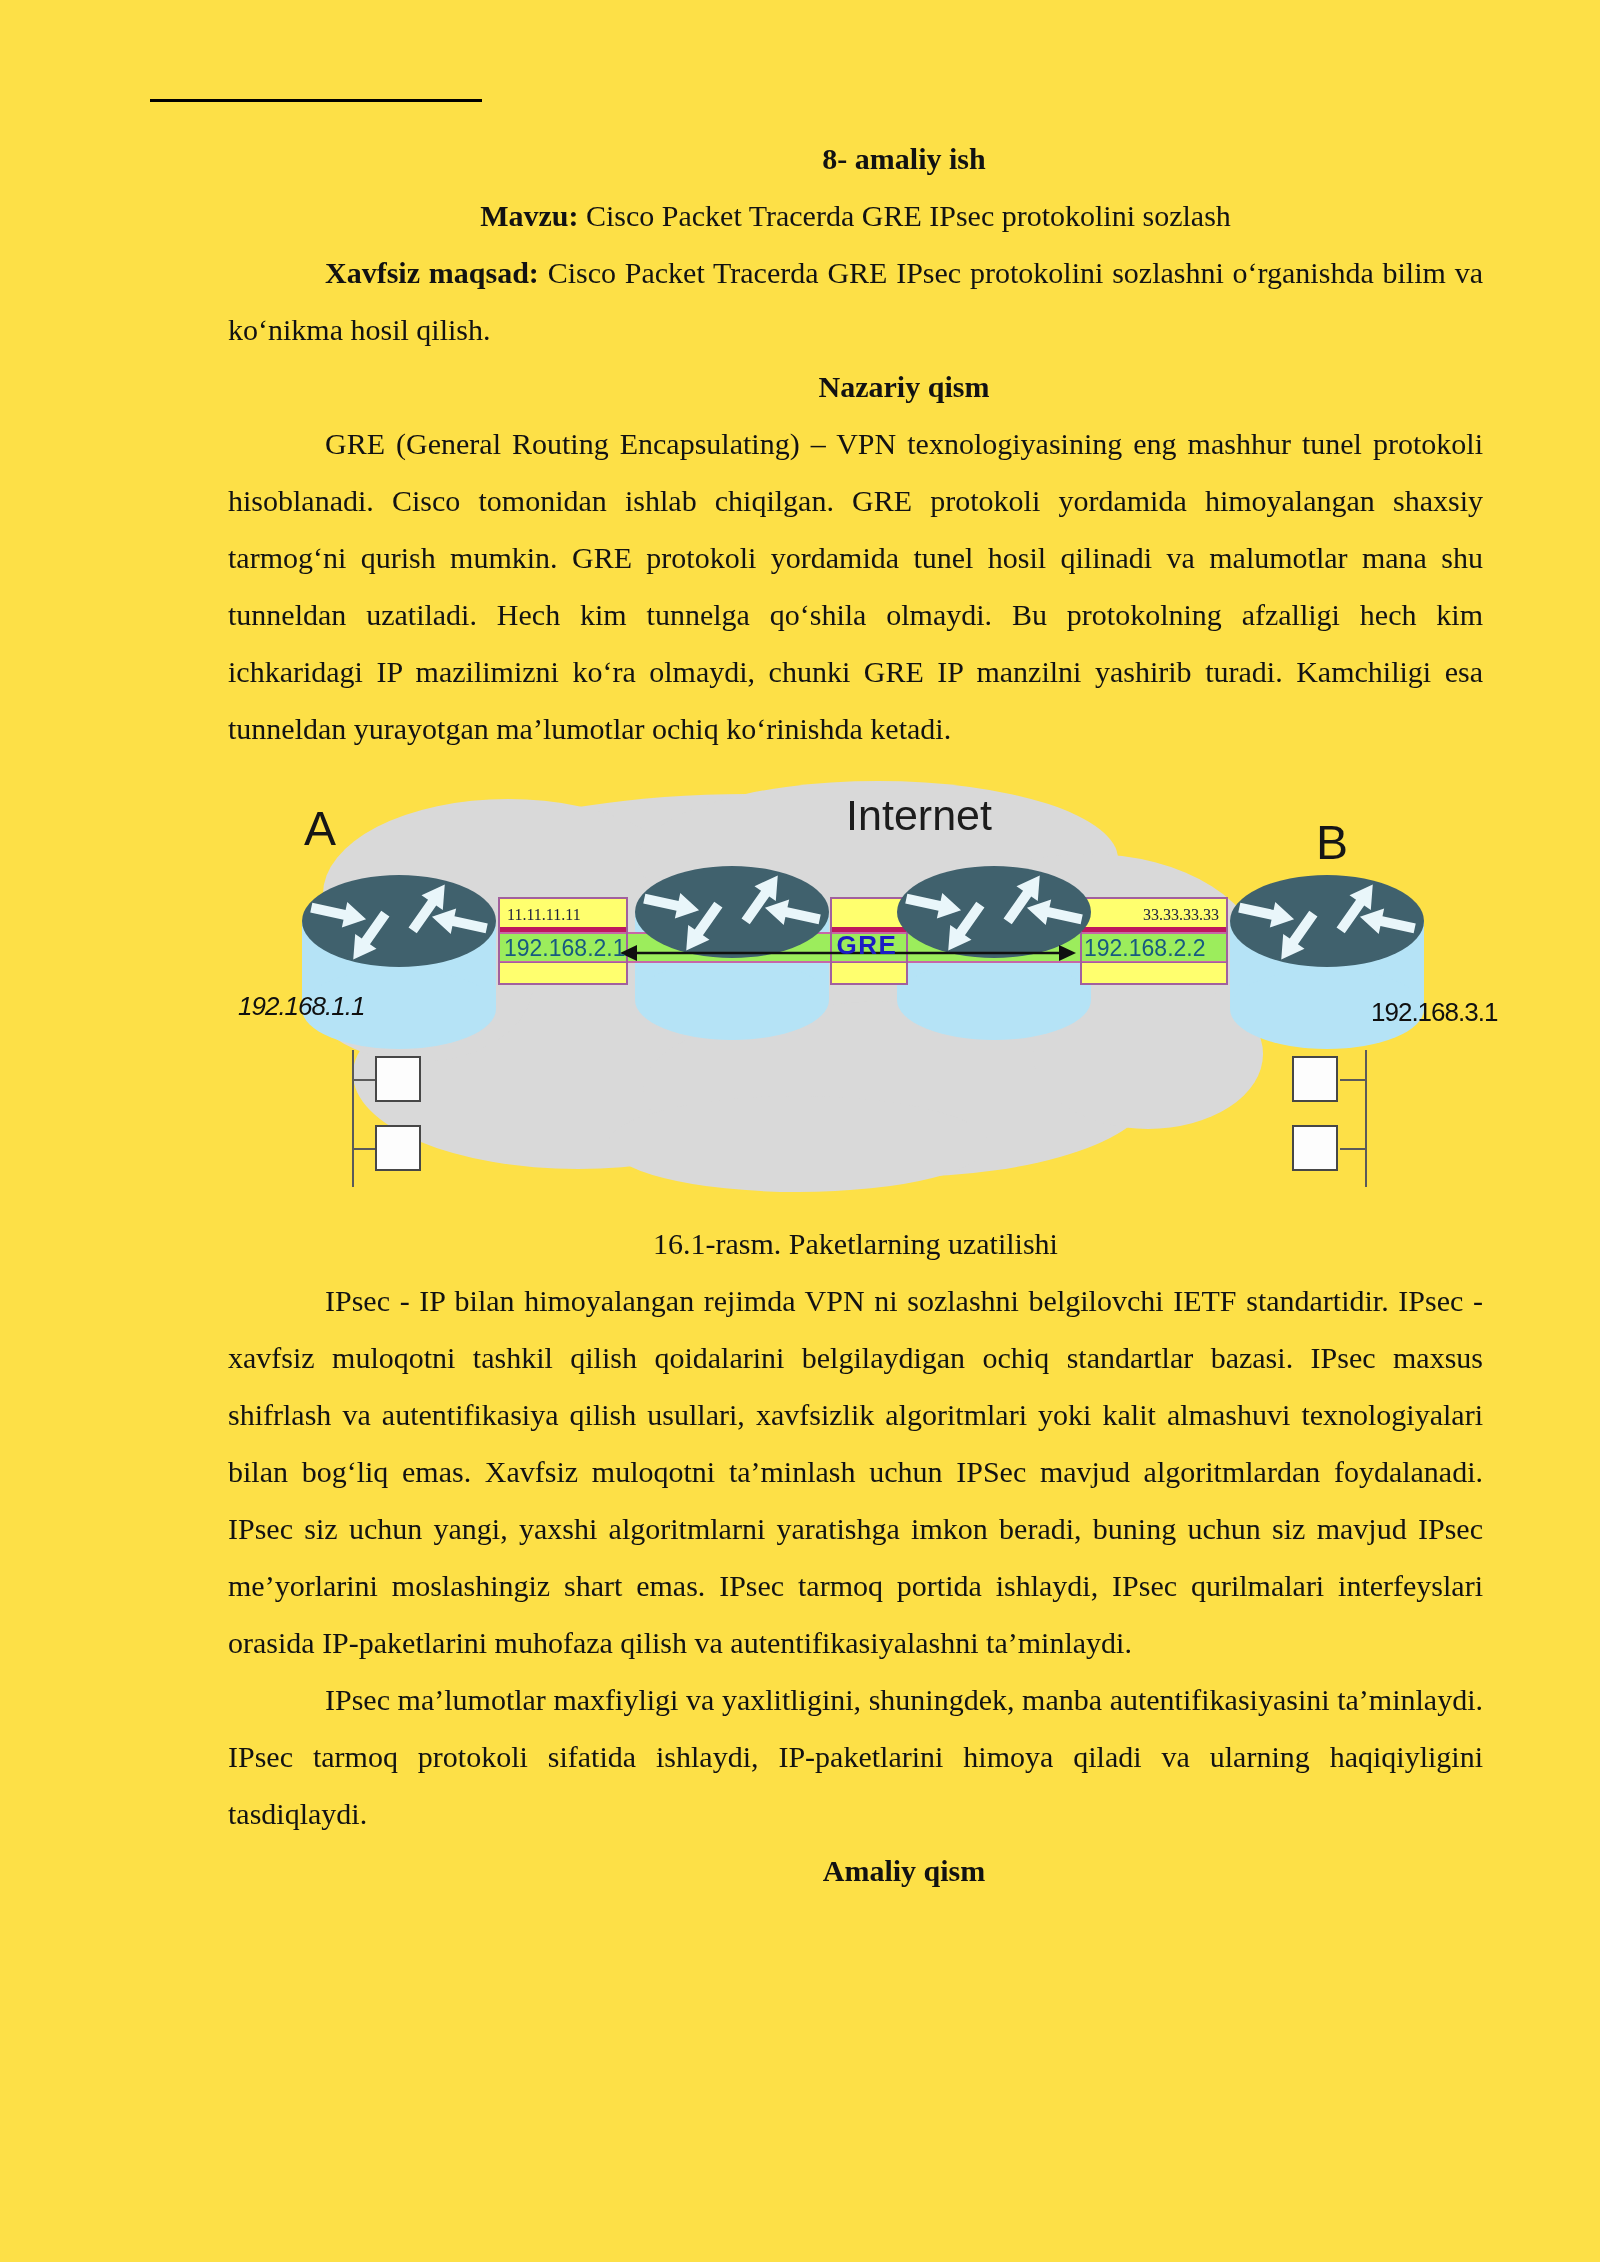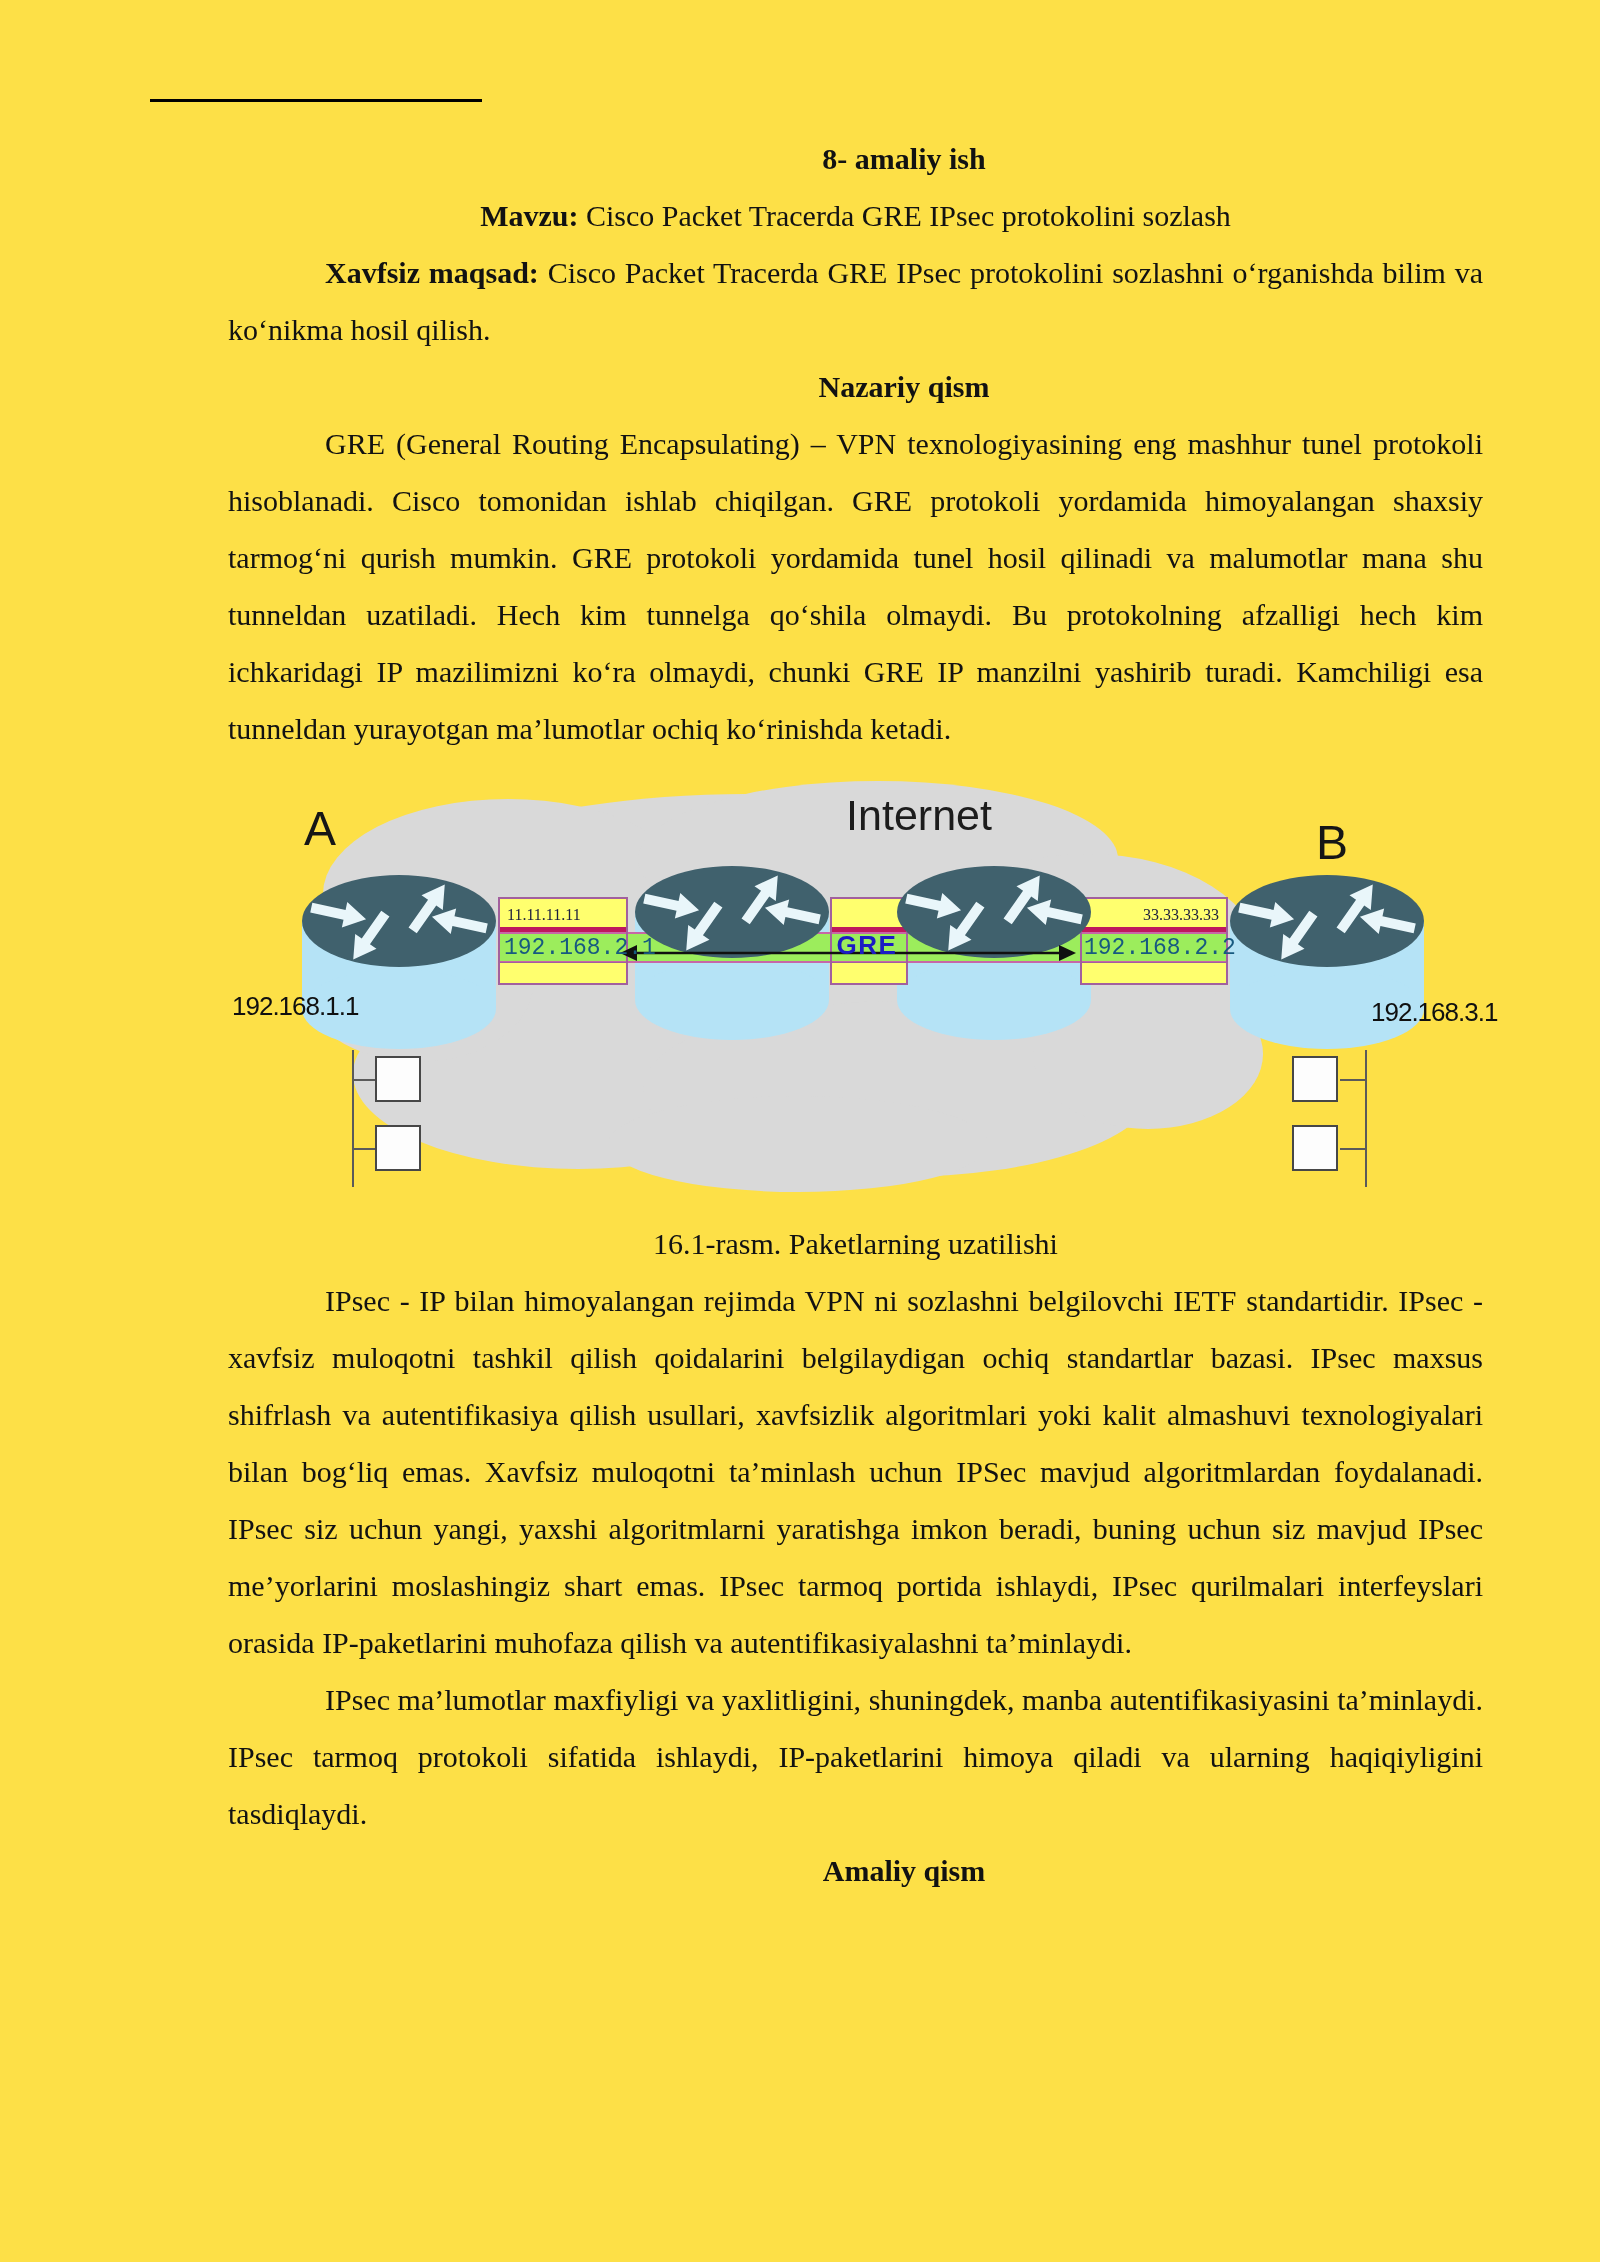--- a/index.html
+++ b/index.html
@@ -37,21 +37,21 @@
   .band{position:absolute;left:270px;top:175px;width:730px;height:31px;
     background:#9ced5c;border-top:2px solid #c767a7;border-bottom:2px solid #c767a7;
     box-sizing:border-box;z-index:2;}
   .pbox{position:absolute;top:140px;height:88px;border:2px solid #a2609e;box-sizing:border-box;z-index:3;}
   .pcell-top{height:33px;background:#ffff6e;border-bottom:5px solid #be185d;box-sizing:border-box;
     font-family:"Liberation Serif", serif;font-size:16px;color:#1b1d3e;line-height:32px;padding:0 7px;}
   .pcell-mid{height:30px;}
   .pcell-bot{height:21px;background:#ffff6e;border-top:1px solid #a2609e;box-sizing:border-box;}
   .pcell-top.right{text-align:right;}
 
-  .tunnel-ip{position:absolute;top:177px;z-index:5;font-family:Liberation Mono, monospace;
+  .tunnel-ip{position:absolute;top:177px;z-index:5;font-family:Liberation Sans, sans-serif;
     font-size:23px;line-height:28px;color:#175a80;}
   .gre-lbl{position:absolute;left:639px;top:173px;transform:translateX(-50%);z-index:5;
     font-weight:bold;font-size:26px;letter-spacing:1.5px;color:#1b1bc4;}
   .tarrow{position:absolute;left:392px;top:175px;z-index:4;}
 
   .vline{position:absolute;width:2px;background:#5a5a5a;z-index:1;}
   .stub{position:absolute;height:2px;background:#5a5a5a;z-index:1;}
   .host{position:absolute;width:46px;height:46px;border:2px solid #474747;background:#fdfdfd;
     box-sizing:border-box;z-index:2;}
 </style>
@@ -176,21 +176,21 @@
 
     <svg class="tarrow" width="456" height="31" viewBox="0 0 456 31">
       <line x1="12" y1="21" x2="444" y2="21" stroke="#101010" stroke-width="2.5"></line>
       <polygon points="0,21 17,13 17,29" fill="#101010"></polygon>
       <polygon points="456,21 439,13 439,29" fill="#101010"></polygon>
     </svg>
     <span class="tunnel-ip" style="left:276px;">192.168.2.1</span>
     <span class="tunnel-ip" style="left:856px;">192.168.2.2</span>
     <span class="gre-lbl">GRE</span>
 
-    <span class="lan-lbl" style="left:4px;top:234px;width:119px;text-align:left;">192.168.1.1</span>
+    <span class="lan-lbl" style="left:10px;top:234px;width:119px;text-align:left;font-style:italic;">192.168.1.1</span>
     <div class="vline" style="left:124px;top:293px;height:137px;"></div>
     <div class="stub" style="left:126px;top:322px;width:21px;"></div>
     <div class="stub" style="left:126px;top:391px;width:21px;"></div>
     <div class="host" style="left:147px;top:299px;"></div>
     <div class="host" style="left:147px;top:368px;"></div>
 
     <span class="lan-lbl" style="left:1143px;top:240px;">192.168.3.1</span>
     <div class="vline" style="left:1137px;top:293px;height:137px;"></div>
     <div class="stub" style="left:1112px;top:322px;width:25px;"></div>
     <div class="stub" style="left:1112px;top:391px;width:25px;"></div>

